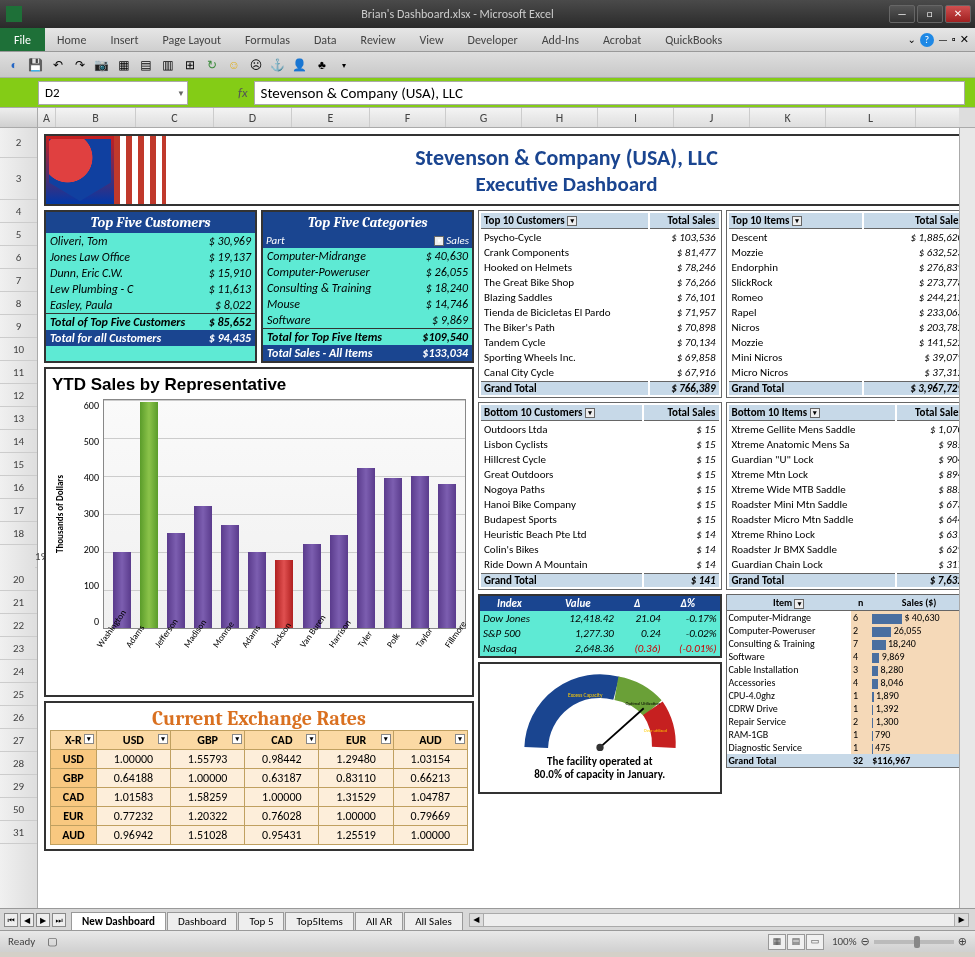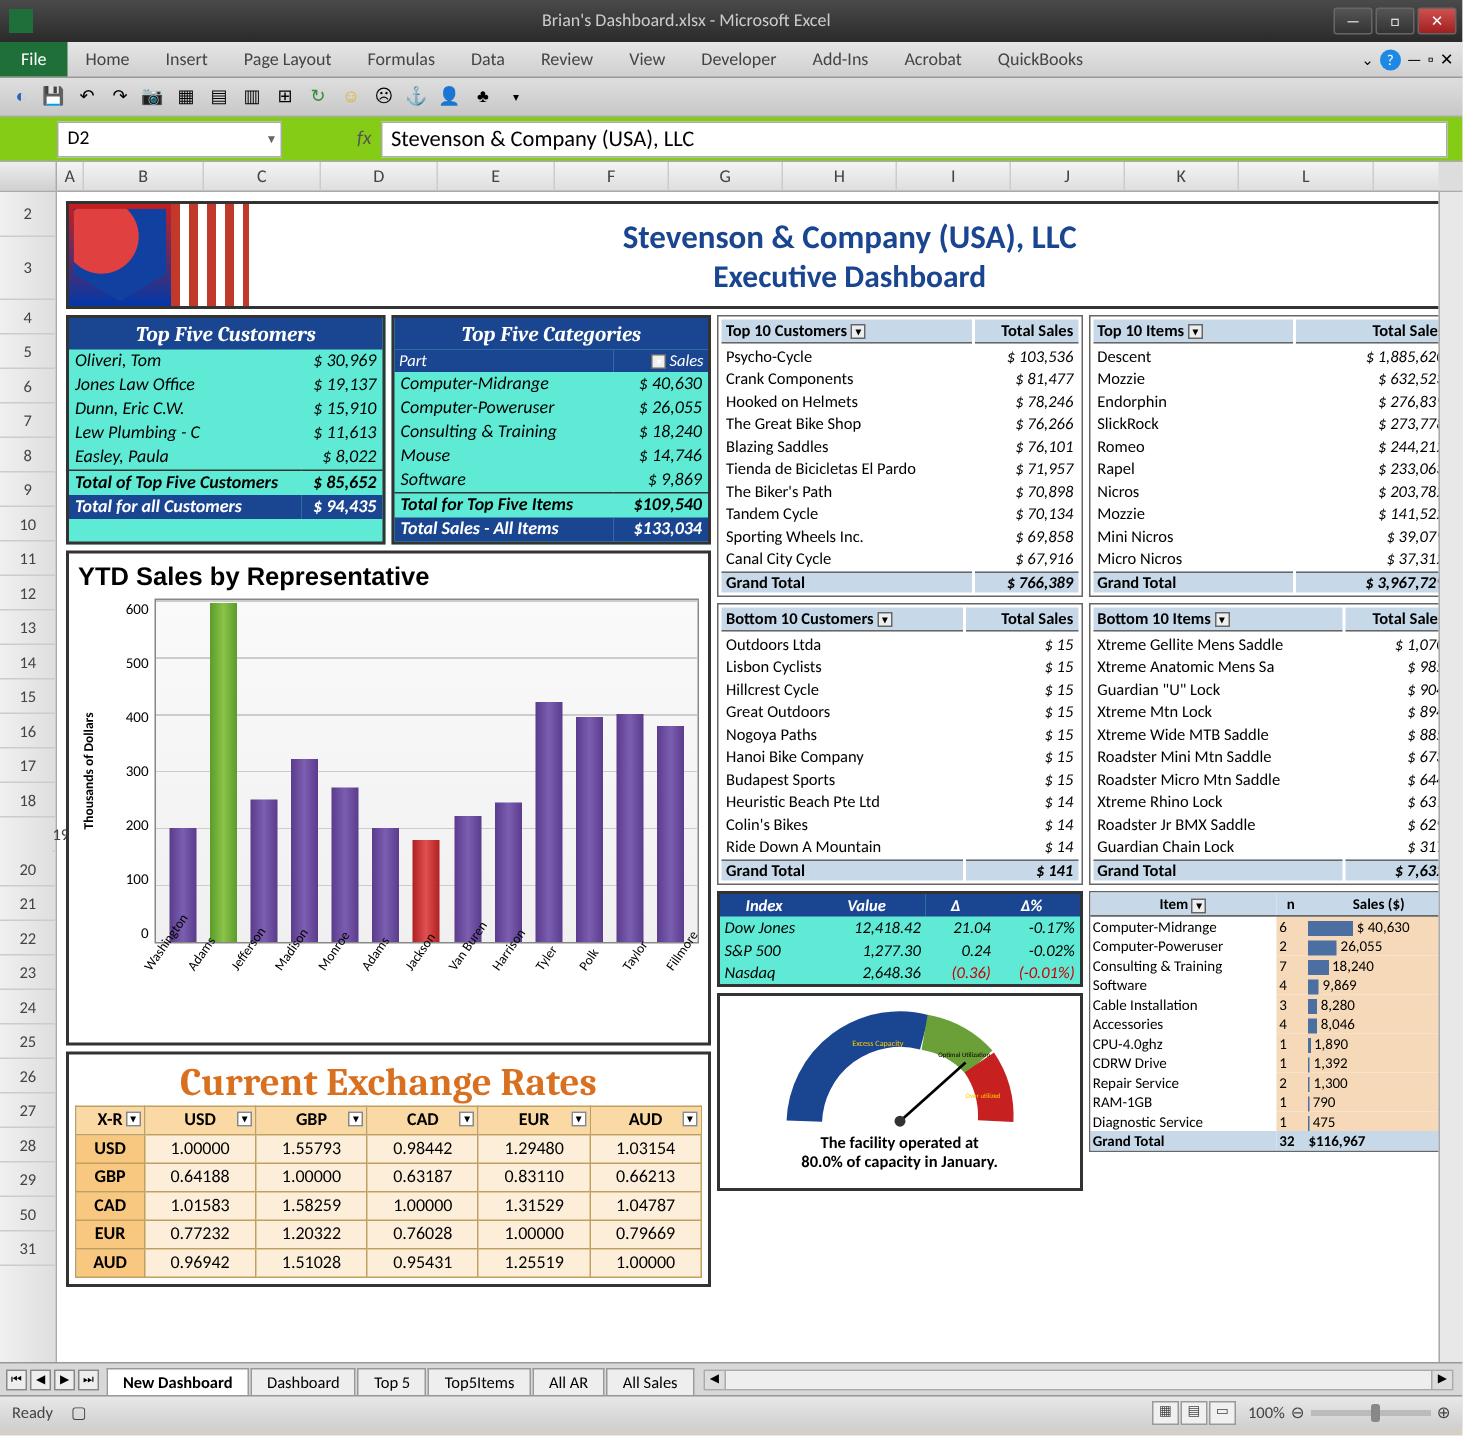--- a/index.html
+++ b/index.html
@@ -76,21 +76,21 @@
 .ylabel{writing-mode:vertical-rl;transform:rotate(180deg);font-size:9px;font-weight:bold;text-align:center;padding:0 2px;}
 .plot{flex:1;border:1px solid #888;display:flex;align-items:flex-end;justify-content:space-around;padding:0 4px;background:linear-gradient(#fafafa,#f0f0f0);position:relative;}
 .plot::before{content:"";position:absolute;inset:0;background:repeating-linear-gradient(to top,transparent 0,transparent calc(100%/6 - 1px),#ccc calc(100%/6 - 1px),#ccc calc(100%/6));}
 .bar{width:18px;background:linear-gradient(90deg,#5a3b8c,#7c5eb0,#5a3b8c);position:relative;}
 .bar.green{background:linear-gradient(90deg,#5a9c2a,#8bc34a,#5a9c2a);}
 .bar.red{background:linear-gradient(90deg,#b02020,#e05050,#b02020);}
 .xax{display:flex;justify-content:space-around;padding-left:36px;margin-top:2px;height:48px;}
 .xl{font-size:9px;transform:rotate(-55deg);transform-origin:top left;width:18px;white-space:nowrap;margin-top:12px;}
 
 .xrpanel{border:2px solid #333;padding:4px;}
-.xrtitle{text-align:center;color:#d97020;font-family:Cambria,serif;font-weight:bold;font-size:26px;}
+.xrtitle{text-align:center;color:#d97020;font-family:Cambria,serif;font-weight:bold;font-size:20px;}
 .xrtbl{width:100%;border-collapse:collapse;font-size:12px;}
 .xrtbl th{background:#fbd9a4;border:1px solid #c0a060;padding:2px;position:relative;}
 .xrtbl td{border:1px solid #c0a060;padding:2px;text-align:center;}
 .xrtbl tr:nth-child(odd) td{background:#fdeeda;}
 .xrtbl tr:nth-child(even) td{background:#fbdcb4;}
 .xrtbl td:first-child{font-weight:bold;background:#f8c880 !important;}
 .dd-ic{font-size:7px;position:absolute;right:2px;top:3px;border:1px solid #888;width:10px;height:10px;background:#fff;text-align:center;line-height:8px;}
 
 .idxtbl{width:100%;font-size:11px;border-collapse:collapse;}
 .idxtbl th{background:#1a4590;color:#fff;padding:1px 17px;text-align:left;}

